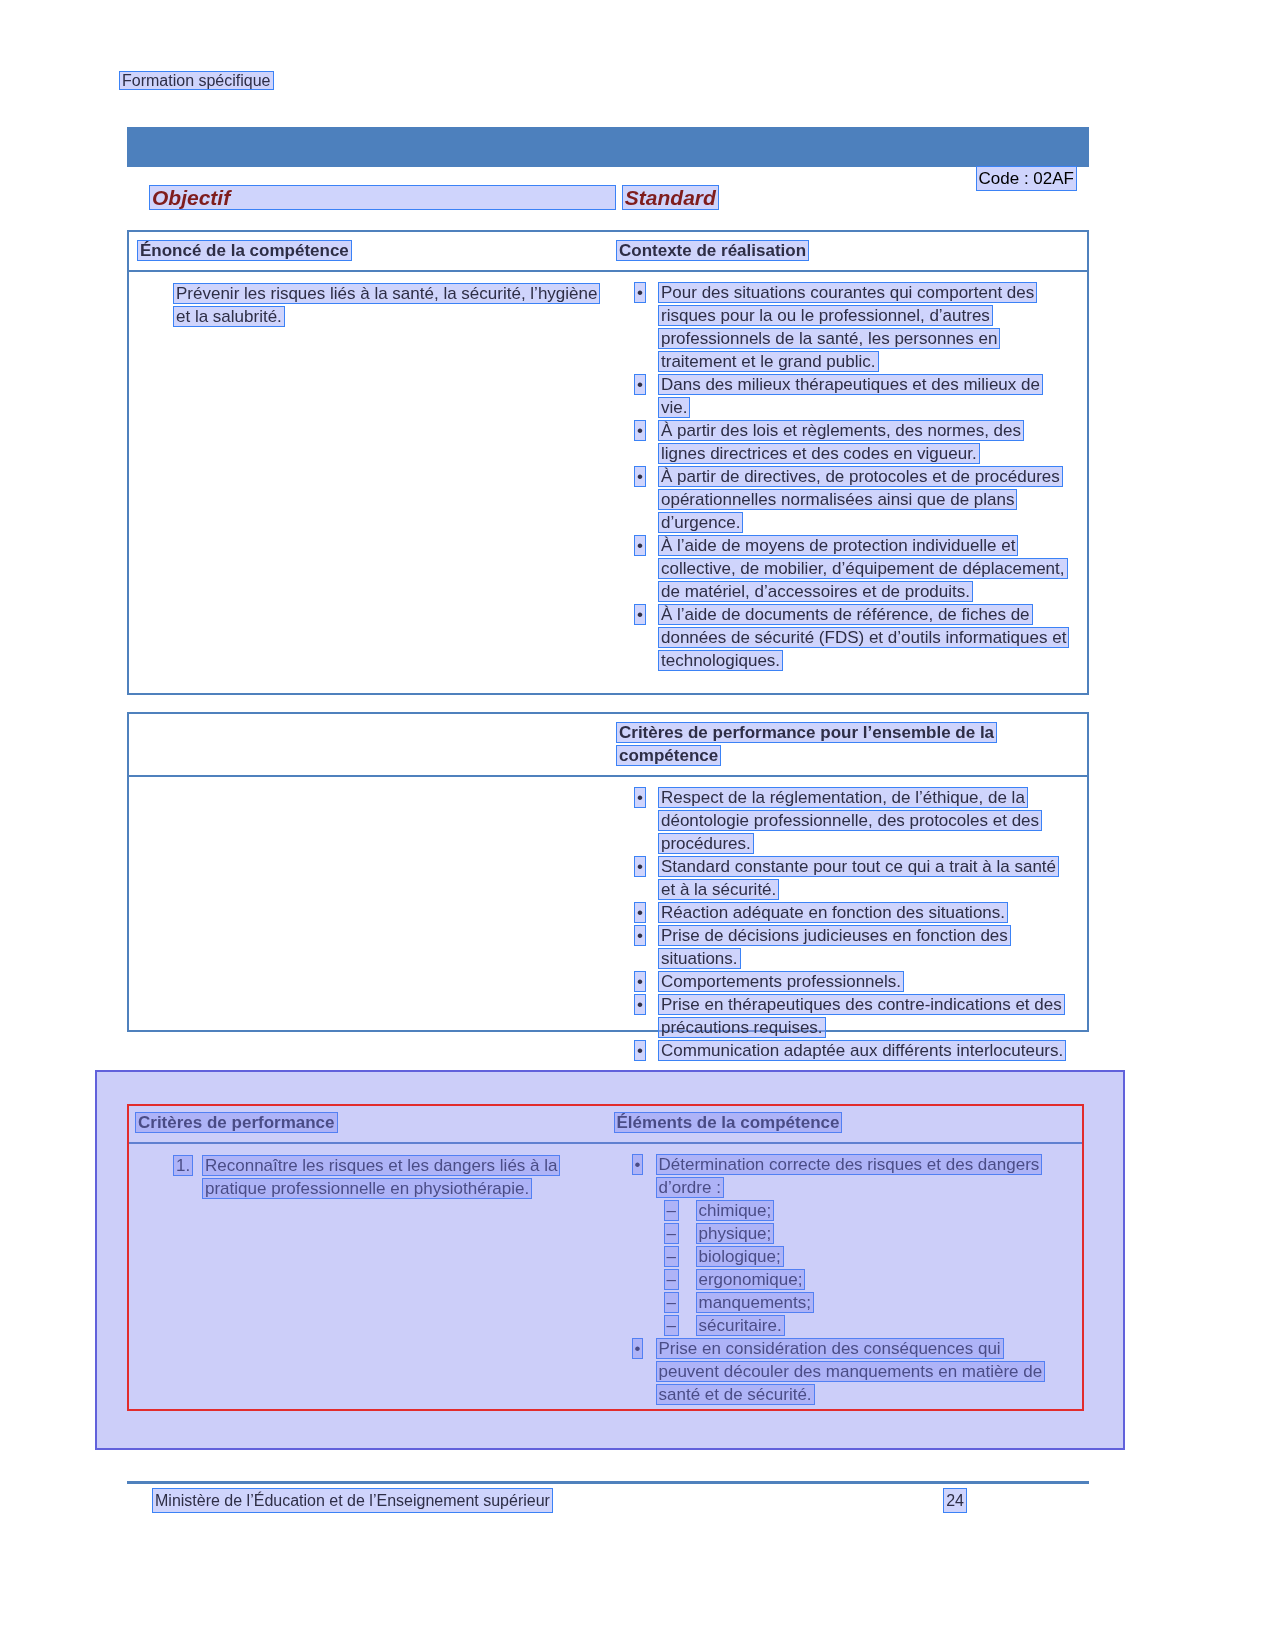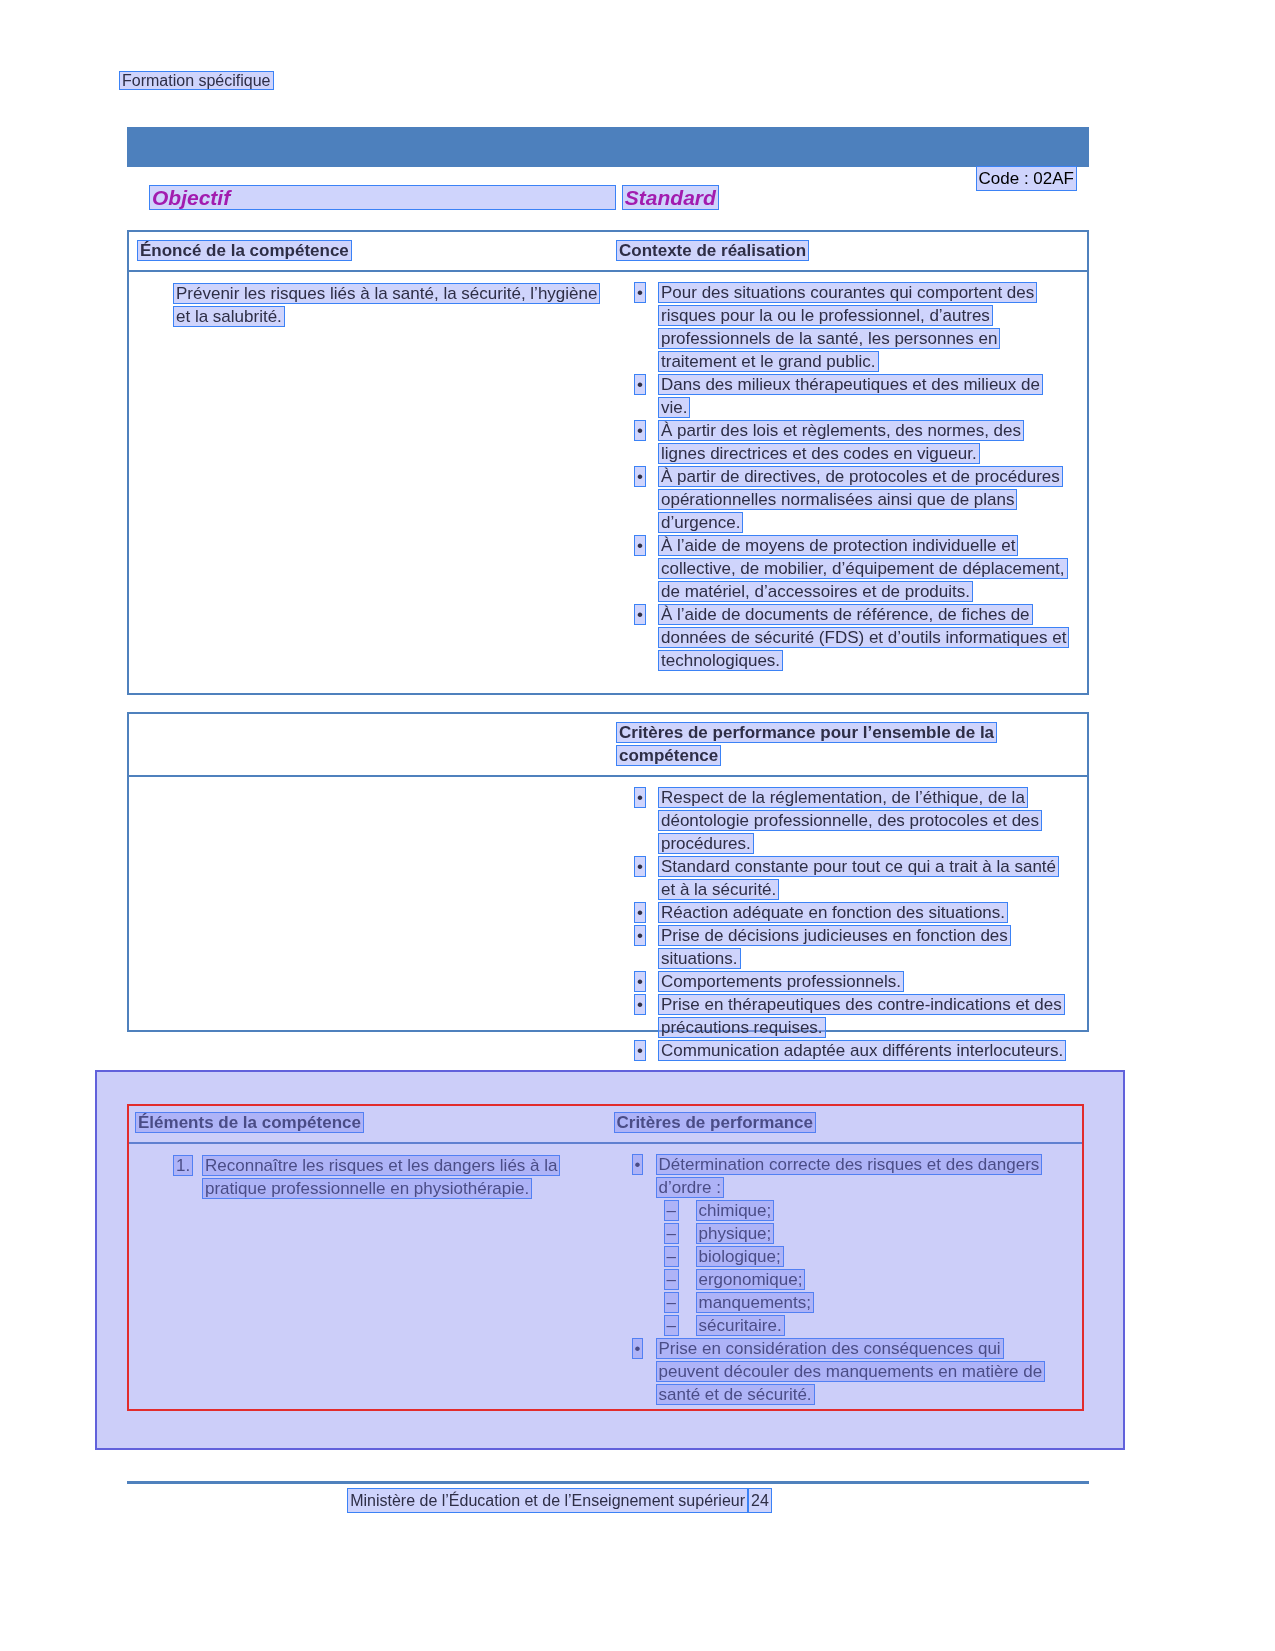--- a/index.html
+++ b/index.html
@@ -14,21 +14,21 @@
     background:rgba(163,173,250,.52);
     border:1px solid #3b82f6;
     padding:0 2px;
     -webkit-box-decoration-break:clone; box-decoration-break:clone;
   }
   .top-label { position:absolute; left:119px; top:69px; font-size:16px; }
   .title-bar { position:absolute; left:127px; top:127px; width:962px; height:40px;
     background:#4d80bd; }
   .code { position:absolute; right:12px; top:8px; font-size:17px; color:#000000;margin-top:31px; }
   .headings { position:absolute; left:137px; top:185px; width:952px;
-    font-size:21px; font-weight:bold; font-style:italic; color:#a21caf;padding-left:12px; }
+    font-size:21px; font-weight:bold; font-style:italic; color:#7f1d1d;padding-left:12px; }
   .headings .objectif { display:inline-block; width:467px; }
   .headings .standard { display:inline-block; }
 
   .tbl { position:absolute; border:2px solid #4f81bd; background:transparent; }
   .t1 { left:127px; top:230px; width:962px; height:465px; }
   .t2 { left:127px; top:712px; width:962px; height:320px; }
   .t3 { left:127px; top:1104px; width:957px; height:307px; border:none; z-index:1; }
 
   .thead { display:flex; border-bottom:2px solid #4f81bd; font-weight:bold; }
   .thead .hc { width:50%; padding:7px 10px 8px 8px; }
@@ -49,21 +49,21 @@
   .overlay { position:absolute; left:95px; top:1070px; width:1030px; height:380px;
     background:rgba(122,127,240,.38); border:2px solid rgba(78,78,214,.85);
     z-index:5; pointer-events:none; }
   
   .redrect { position:absolute; left:127px; top:1104px; width:957px; height:307px;
     border:2px solid #e22c2c; z-index:6; pointer-events:none; background:transparent; }
 
   .footer-rule { position:absolute; left:127px; top:1481px; width:962px; height:3px;
     background:#4f81bd; }
   .footer { position:absolute; left:127px; top:1488px; width:840px;
-    display:flex; justify-content:center; font-size:16px;padding-left:25px; }
+    display:flex; justify-content:space-between; font-size:16px;padding-left:25px; }
 </style>
 </head>
 <body>
 
 <div class="page">
 
   <div class="top-label">
     <span class="hl">Formation spécifique</span>
   </div>
 
@@ -149,22 +149,22 @@
         <div class="brow">
           <span class="bmark"><span class="hl">•</span></span>
           <span class="btxt"><span class="hl">Communication adaptée aux différents interlocuteurs.</span></span>
         </div>
       </div>
     </div>
   </div>
 
   <div class="tbl t3">
     <div class="thead">
+      <div class="hc"><span class="hl">Critères de performance</span></div>
       <div class="hc"><span class="hl">Éléments de la compétence</span></div>
-      <div class="hc"><span class="hl">Critères de performance</span></div>
     </div>
     <div class="tbody">
       <div class="cell-l">
         <div class="num-row">
           <span class="nmark"><span class="hl">1.</span></span>
           <span class="btxt"><span class="hl">Reconnaître les risques et les dangers liés à la pratique professionnelle en physiothérapie.</span></span>
         </div>
       </div>
       <div class="cell-r">
         <div class="brow">

